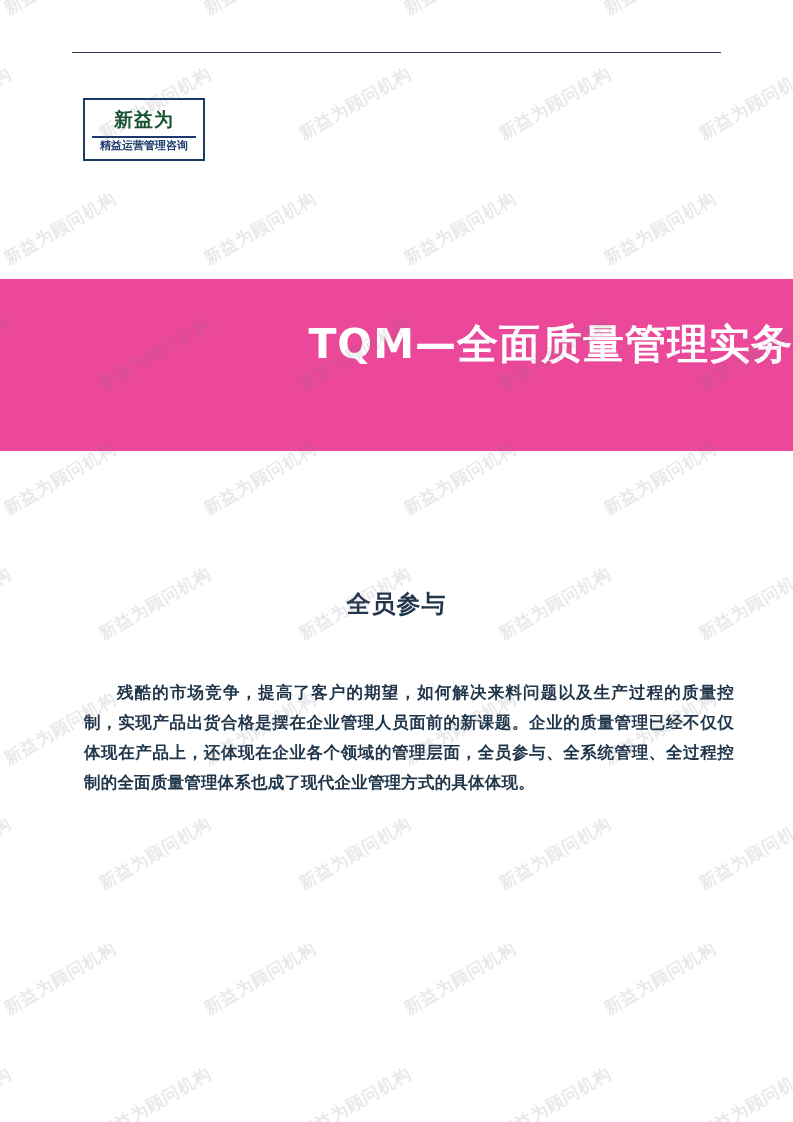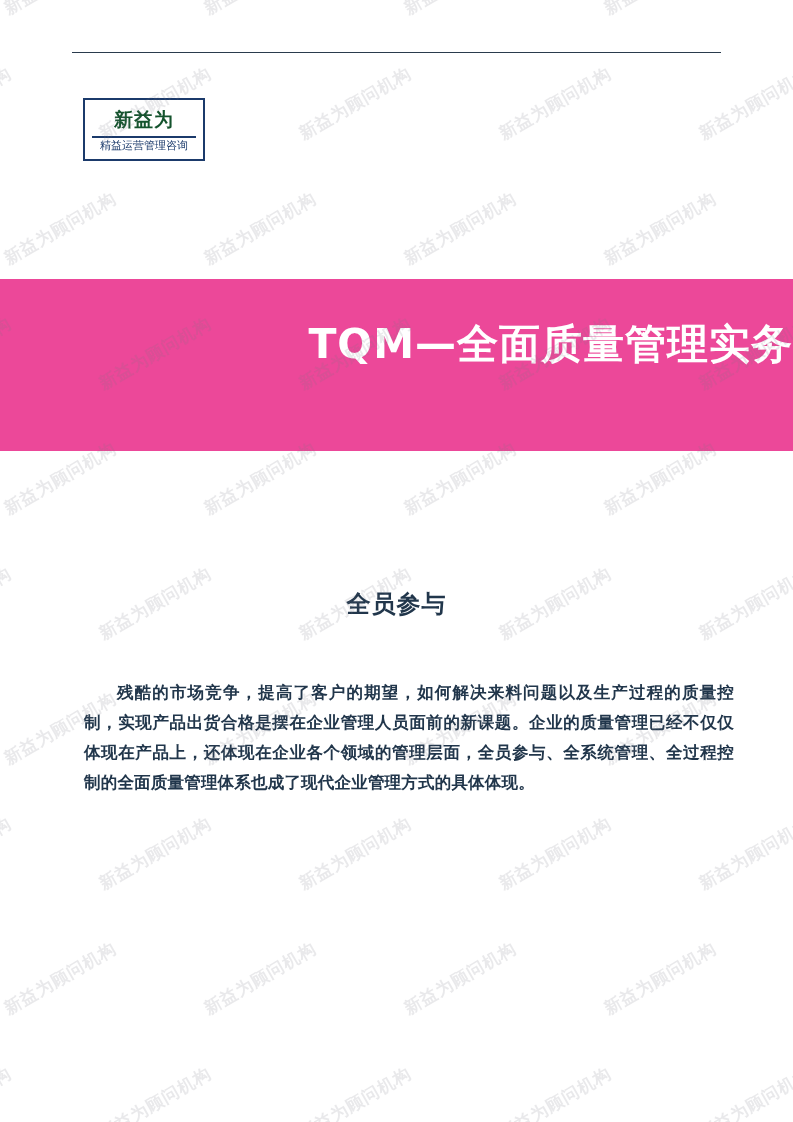--- a/index.html
+++ b/index.html
@@ -76,21 +76,21 @@
     margin-top: 2px;
   }
   #logo-underline {
     width: 104px;
     height: 2px;
     background: #1b3a6b;
     margin: 0 auto 1px auto;
   }
   #logo-sub {
     font-family: "DejaVu Sans", sans-serif;
-    font-weight: normal;
+    font-weight: bold;
     font-size: 11px;
     line-height: 13px;
     color: #1b3a6b;
     letter-spacing: 0px;
   }
 
   
   #title-banner {
     position: absolute;
     left: 0;

